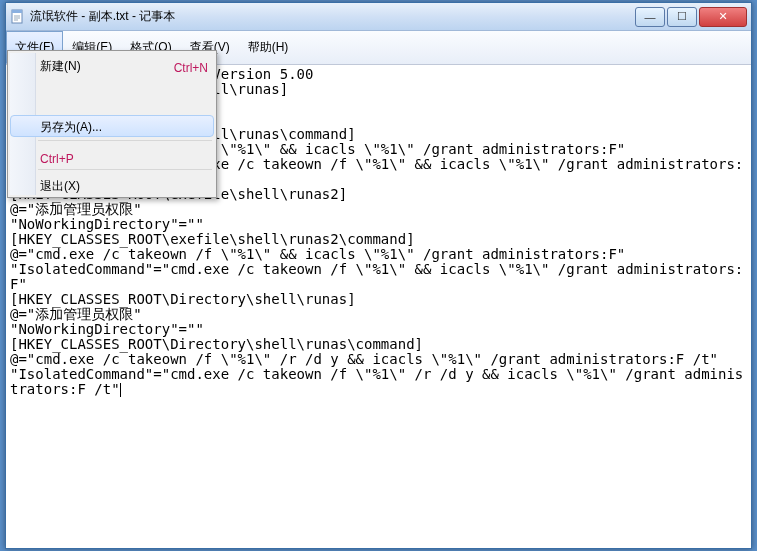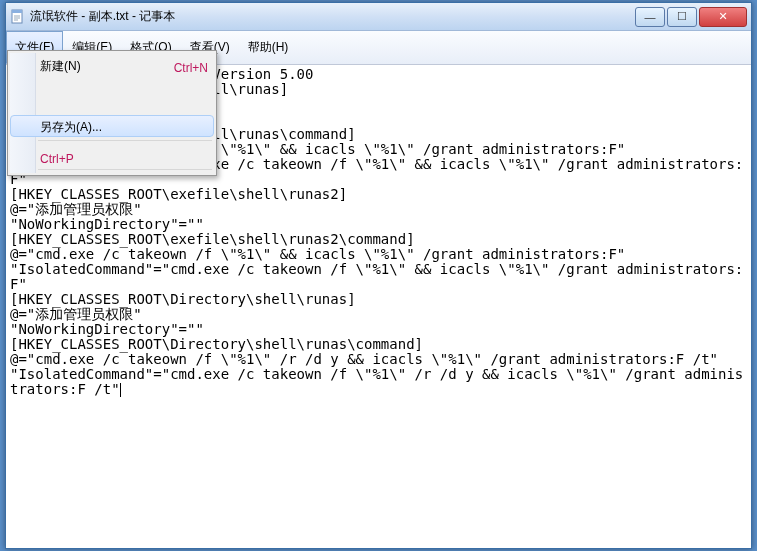--- a/index.html
+++ b/index.html
@@ -83,13 +83,17 @@
   </div>
   <div class="dd-item hl">
     <span class="dd-label">另存为(A)...</span>
     <span class="dd-short"></span>
   </div>
   <div class="dd-sep"></div>
   <div class="dd-item">
     <span class="dd-short">Ctrl+P</span>
   </div>
   <div class="dd-sep"></div>
+  <div class="dd-item">
+    <span class="dd-label">退出(X)</span>
+    <span class="dd-short"></span>
+  </div>
 </div>
 
 </body></html>

